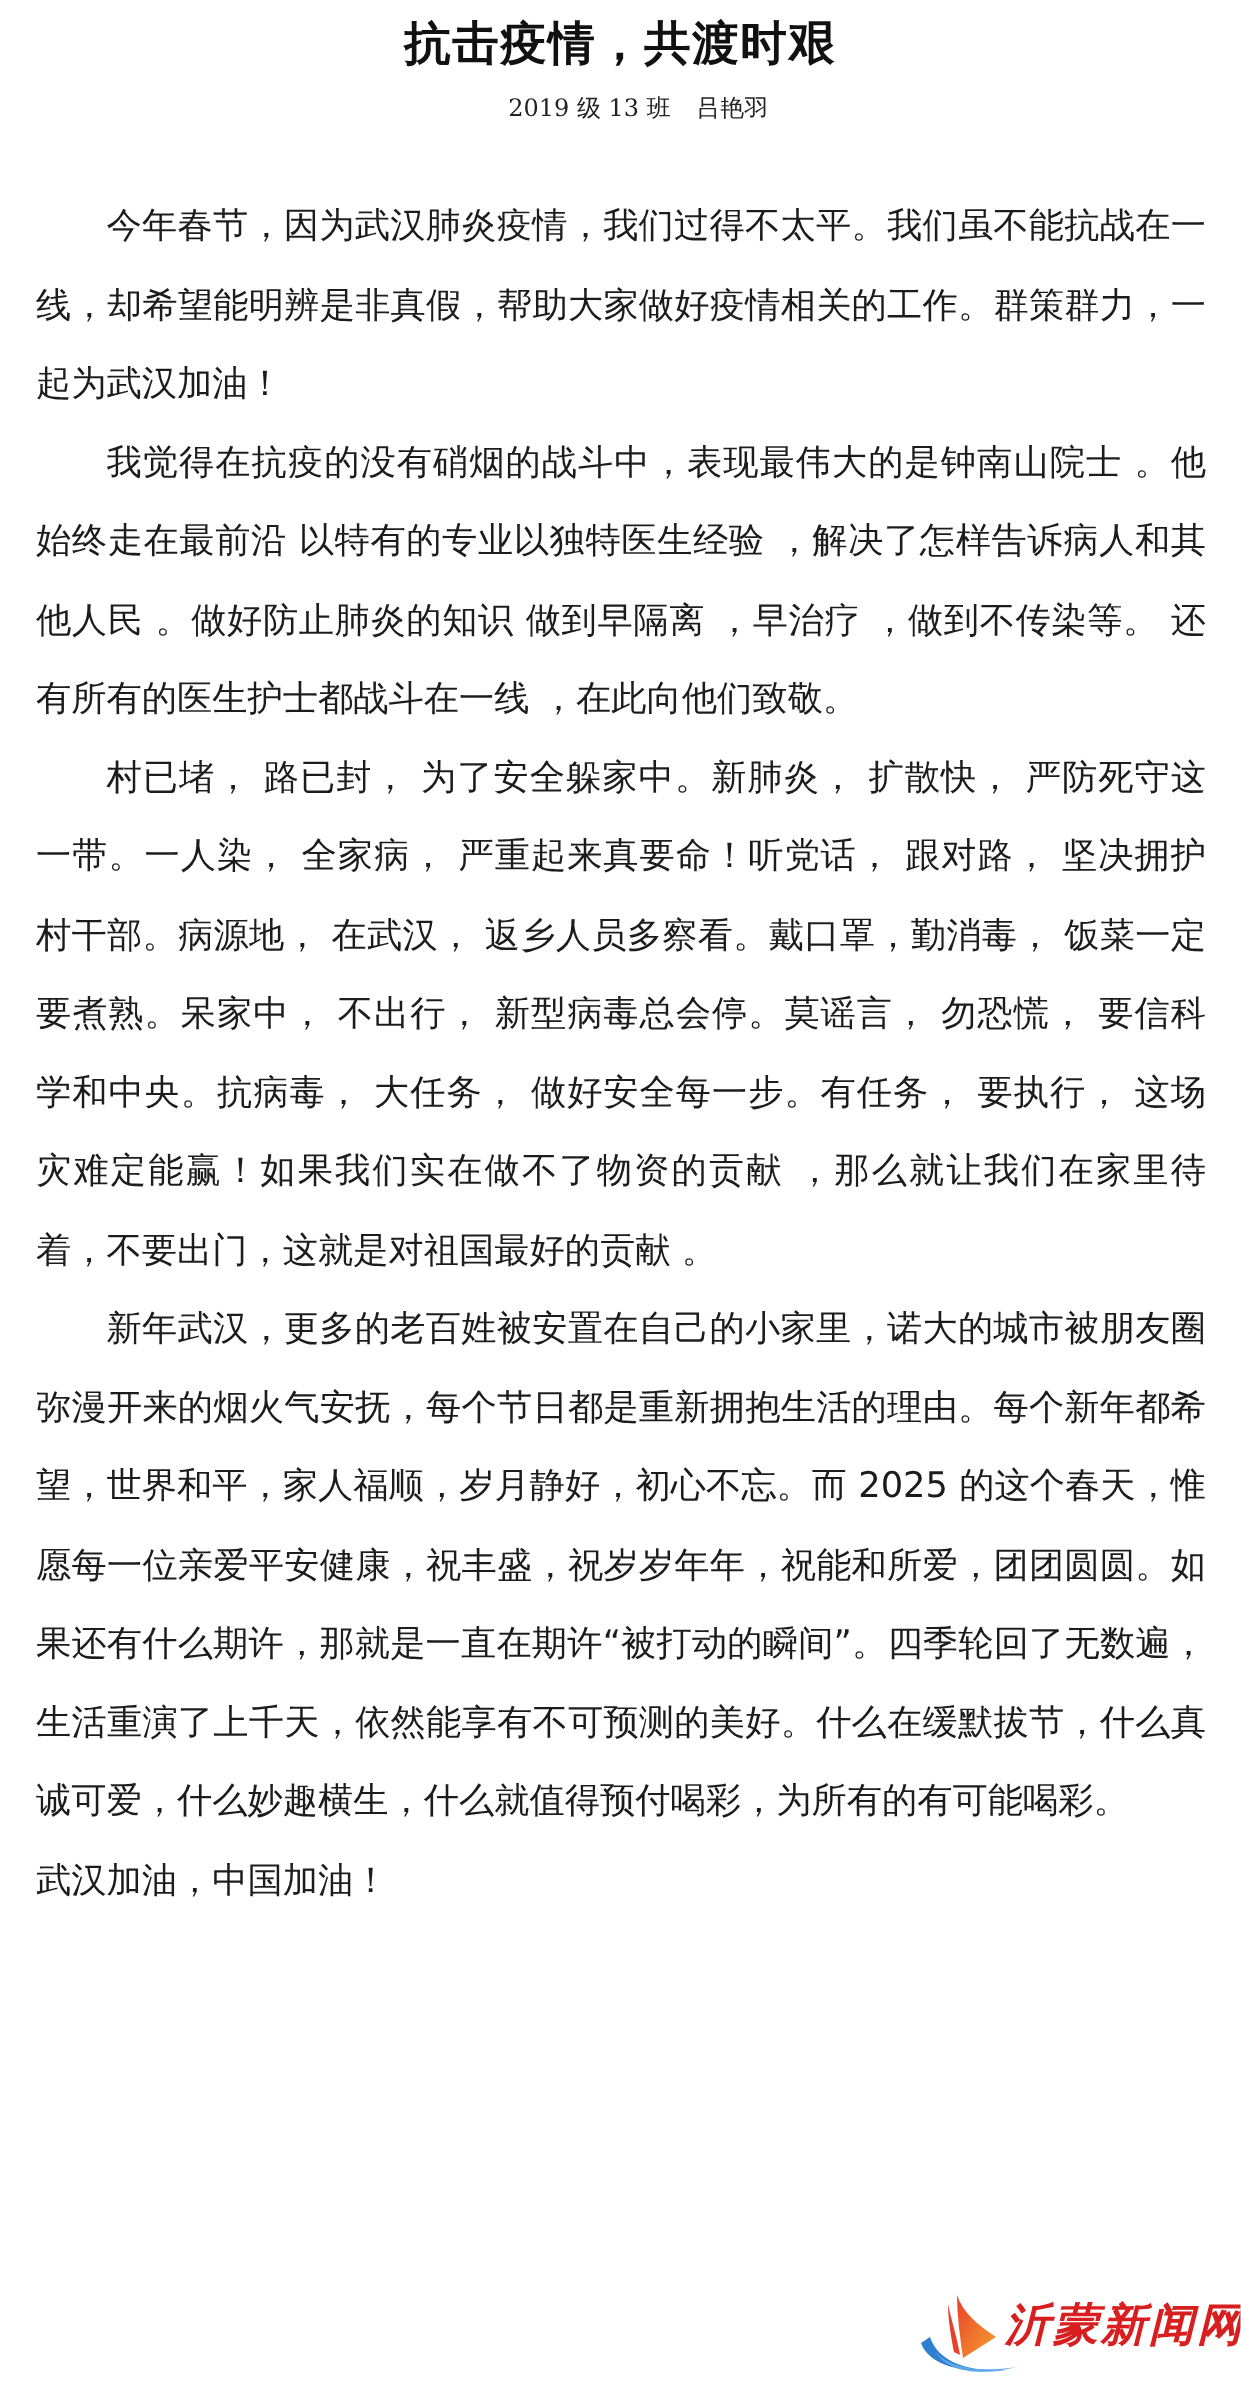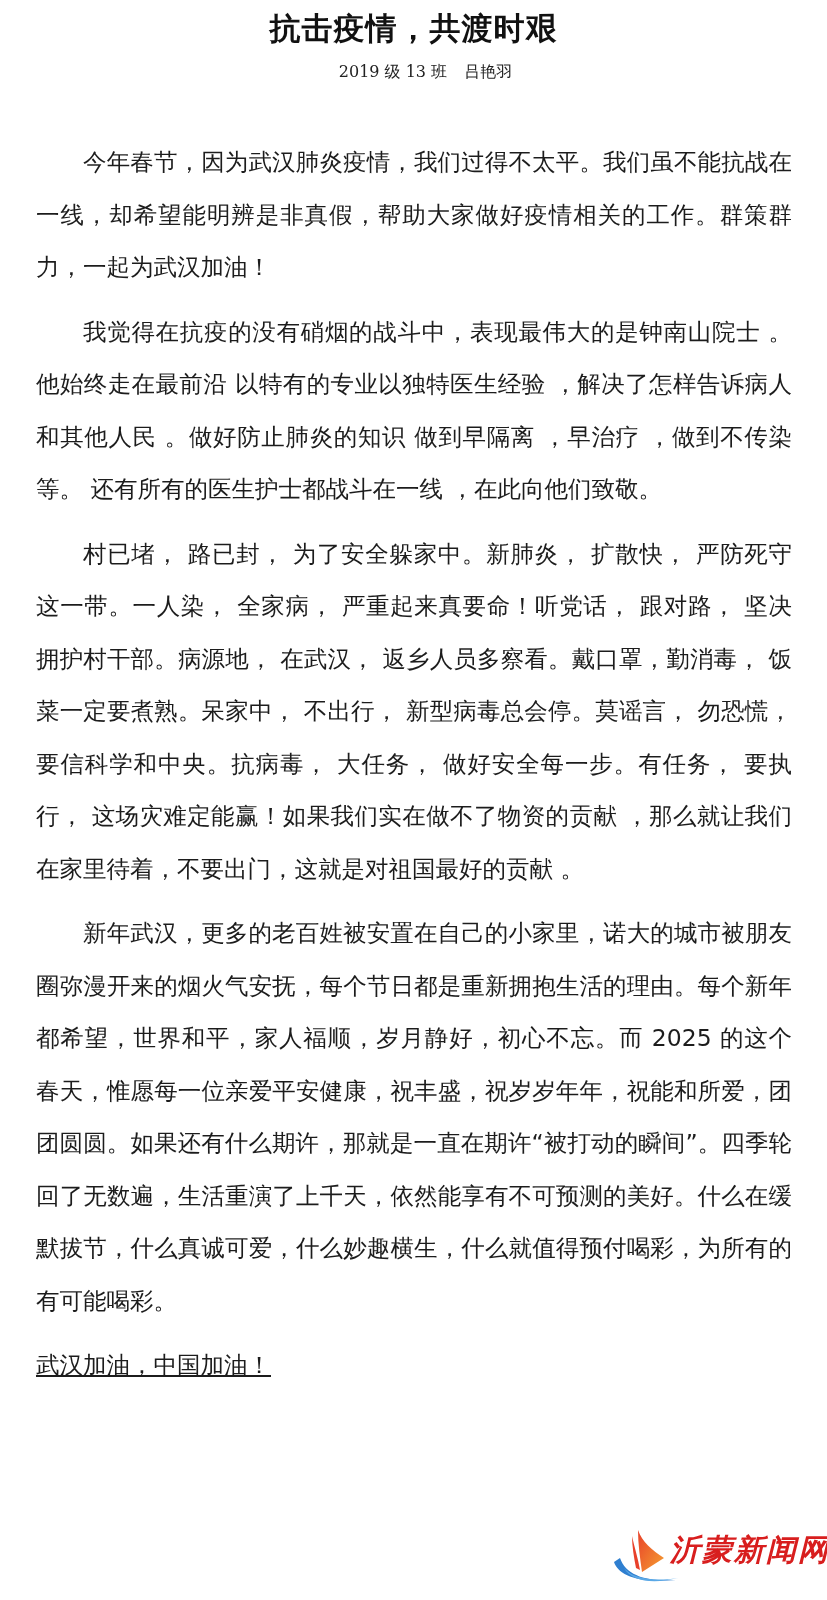--- a/index.html
+++ b/index.html
@@ -47,24 +47,24 @@
       left: 24px;
       top: 124px;
       width: 780px;
       font-size: 23.5px;
       line-height: 52.5px;
       text-align: justify;
       text-justify: inter-character;
       color: #1c1c1c;
     }
     .para {
-      margin: 12px;
+      margin: 0;
       text-indent: 2em;
     }
-    .para.no-indent { text-indent: 0; text-decoration: underline; }
+    .para.no-indent { text-indent: 0; }
     .watermark {
       position: absolute;
       left: 612px;
       top: 1528px;
       width: 210px;
       height: 62px;
     }
     .wm-logo {
       position: absolute;
       left: 0; top: 0;

